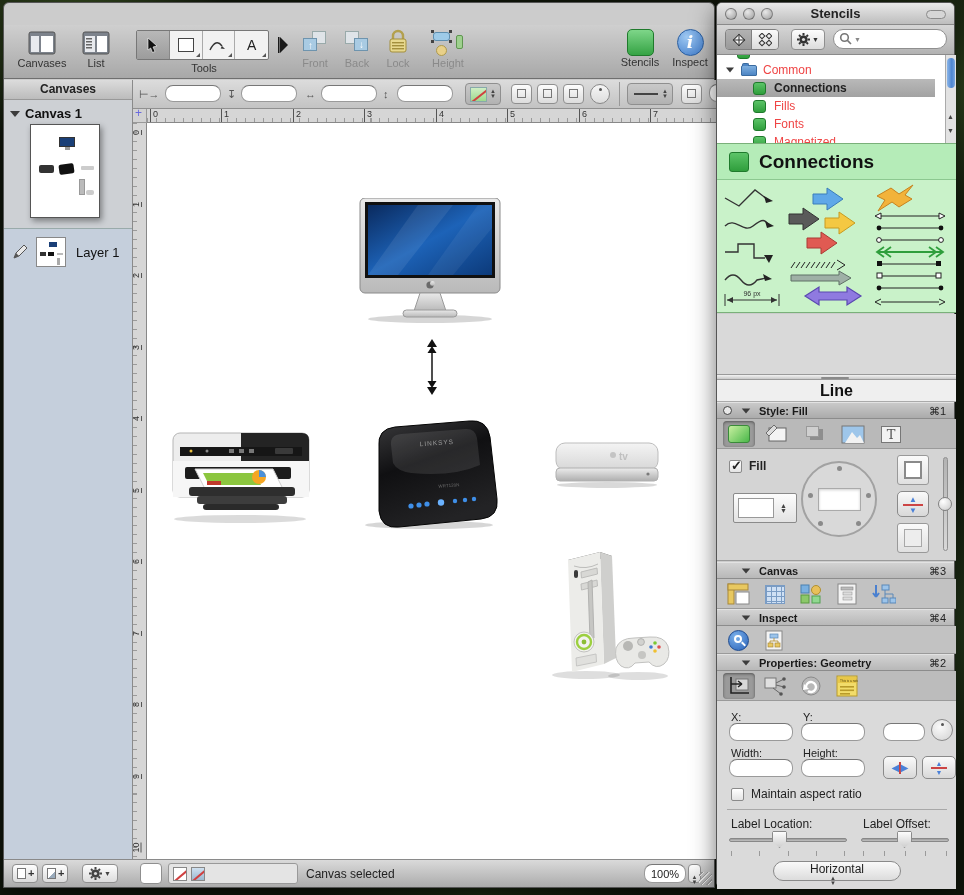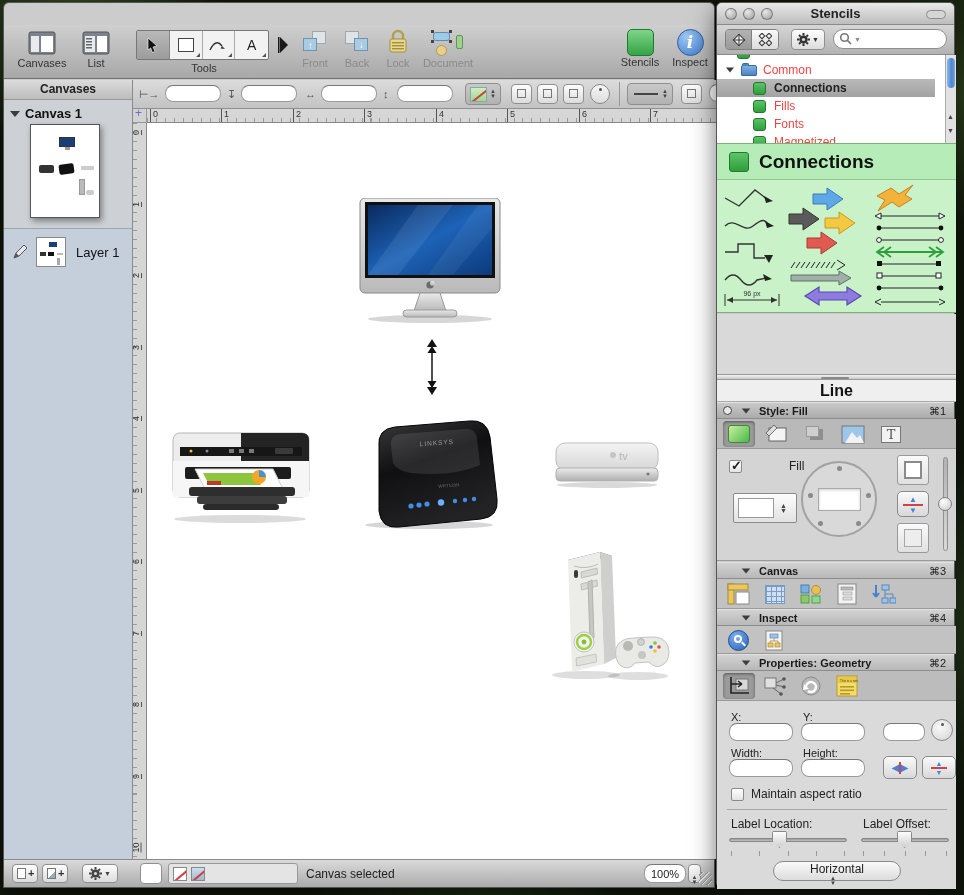--- a/index.html
+++ b/index.html
@@ -144,21 +144,21 @@
       <div class="tbtn" style="left:416px; top:4px; width:56px;">
         <div style="position:relative; width:34px; height:28px; margin:0 auto;">
           <div class="abs" style="left:2px; top:3px; width:17px; height:9px; background:#9ecbe8; border:1px solid #5e8eae; border-radius:3px;"></div>
           <div class="abs" style="left:0; top:1px; width:3px; height:3px; background:#444;"></div>
           <div class="abs" style="left:18px; top:1px; width:3px; height:3px; background:#444;"></div>
           <div class="abs" style="left:0; top:11px; width:3px; height:3px; background:#444;"></div>
           <div class="abs" style="left:18px; top:11px; width:3px; height:3px; background:#444;"></div>
           <div class="abs" style="left:25px; top:6px; width:7px; height:14px; background:#9ed08e; border:1px solid #5f9650; border-radius:2px;"></div>
           <div class="abs" style="left:5px; top:16px; width:11px; height:11px; background:#e8d089; border:1px solid #ae9a4e; border-radius:50%;"></div>
         </div>
-        <div class="toolbar-lbl dim">Document</div>
+        <div class="toolbar-lbl dim">Height</div>
       </div>
 
       <div class="tbtn" style="left:612px; top:4px; width:48px;">
         <div style="width:27px; height:27px; margin:0 auto; border-radius:5px; background:linear-gradient(#7ed689,#35a344); border:1px solid #1f7a2c; display:grid; grid-template-columns:9px 9px; gap:2px; justify-content:center; align-content:center;">
           <b style="background:#eafaea; border-radius:1px;"></b>
           <b style="background:#eafaea; border-radius:1px;"></b>
           <b style="background:#eafaea; border-radius:50%;"></b>
           <b style="background:#eafaea; clip-path:polygon(50% 0,100% 50%,50% 100%,0 50%);"></b>
         </div>
         <div class="toolbar-lbl">Stencils</div>
@@ -680,21 +680,21 @@
         </svg>
       </div>
       <div class="iconcell" style="left:158px; top:2px; width:32px; height:26px;">
         <div style="width:20px; height:17px; border:1px solid #777; background:#f2f2f2; text-align:center; font-family:'DejaVu Serif',serif; font-size:13px; color:#555; line-height:16px;">T</div>
       </div>
     </div>
 
     <div class="abs" style="left:0; top:446px; width:239px; height:112px; background:#d4d4d4; border-bottom:1px solid #9a9a9a;">
       <div class="abs" style="left:12px; top:10px; display:flex; align-items:center; gap:7px;">
         <span class="chk on"></span>
-        <span class="lbl12" style="font-weight:normal;margin-left:40px;">Fill</span>
+        <span class="lbl12" style="font-weight:bold;">Fill</span>
       </div>
       <div class="abs" style="left:16px; top:44px; width:64px; height:30px; border:1px solid #8a8a8a; border-radius:2px; background:linear-gradient(#fdfdfd,#e2e2e2); display:flex; align-items:center;">
         <div style="width:36px; height:20px; background:#fff; border:1px solid #999; margin-left:4px;"></div>
         <span class="stepper" style="margin-left:6px; font-size:7px;">▲<br>▼</span>
       </div>
       <div class="abs" style="left:84px; top:12px; width:76px; height:76px; border:2px solid #a2a2a2; border-radius:50%; background:#d9d9d9;">
         <div class="abs" style="left:34px; top:3px; width:5px; height:5px; background:#8a8a8a; border-radius:50%;"></div>
         <div class="abs" style="left:5px; top:30px; width:5px; height:5px; background:#8a8a8a; border-radius:50%;"></div>
         <div class="abs" style="left:63px; top:30px; width:5px; height:5px; background:#8a8a8a; border-radius:50%;"></div>
         <div class="abs" style="left:15px; top:58px; width:5px; height:5px; background:#8a8a8a; border-radius:50%;"></div>

